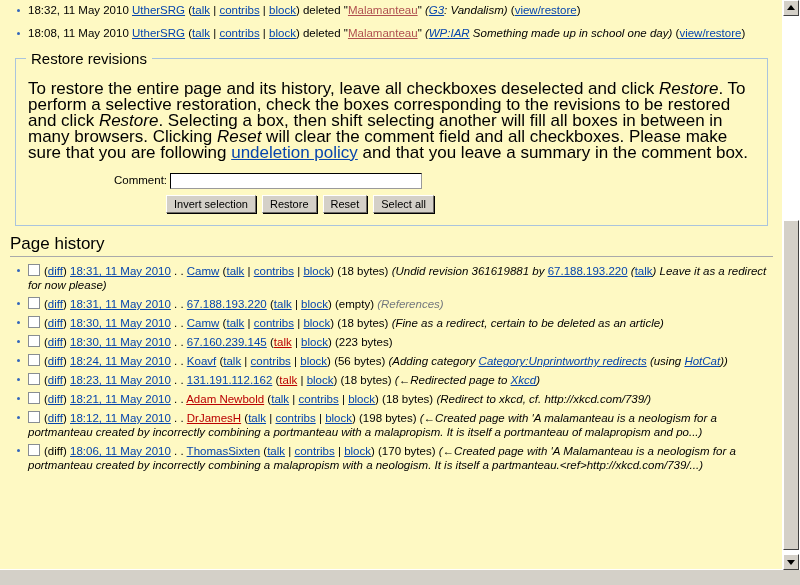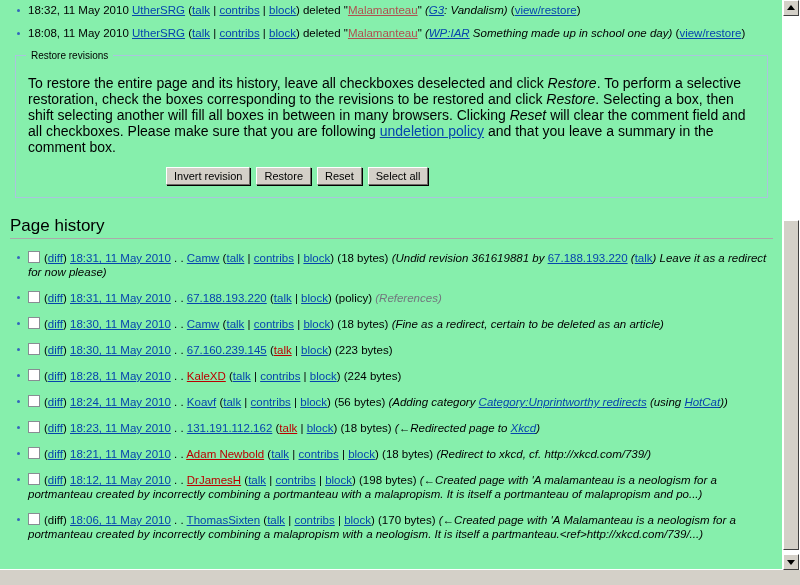--- a/index.html
+++ b/index.html
@@ -17,21 +17,21 @@
     position: relative;
   }
 
   
   #viewport {
     position: absolute;
     left: 0; top: 0;
     width: 783px;
     height: 585px;
     overflow: hidden;
-    background: #86efac;
+    background: #fef9c3;
   }
   #content {
     padding: 4px 10px 0 10px;
   }
 
   
   a { text-decoration: underline; }
   .lnk      { color: #0645ad; }
   .lnk-new  { color: #ba0000; }   
   .lnk-del  { color: #b05050; }   
@@ -61,27 +61,27 @@
   }
   .ital { font-style: italic; }
 
   
   fieldset.restore {
     border: 1px solid #aac4dd;
     margin: 6px 5px 0 5px;
     padding: 8px 10px 12px 10px;
   }
   fieldset.restore > legend {
-    font-size: 10px;
+    font-size: 15px;
     padding: 0 5px;
     color: #000;
   }
   .restore-text {
     line-height: 16px;
-    font-size: 14px;
+    font-size: 17px;
     margin: 6px 2px 12px 2px;
   }
   .comment-row {
     margin: 0 0 6px 0;
     padding-left: 88px;
   }
   .comment-row label {
     font-size: 11.5px;
   }
   input.comment-input {
@@ -111,36 +111,36 @@
     margin-right: 6px;
     height: 18px;
     cursor: pointer;
   }
 
   
   h2.pagehistory {
     font-family: "Liberation Sans", sans-serif;
     font-weight: normal;
     font-size: 17px;
-    margin: 18px 0 3px 0;
+    margin: 8px 0 3px 0;
     padding: 0 0 2px 0;
     border-bottom: 1px solid #aaaaaa;
     color: #000;
   }
 
   
   ul.histlist {
     list-style: none;
     margin: 7px 0 0 0;
     padding: 0;
   }
   ul.histlist > li {
     position: relative;
     padding: 0 0 0 18px;
-    margin: 12px 0 5px 0;
+    margin: 0 0 5px 0;
     line-height: 14px;
     font-size: 11.5px;
   }
   ul.histlist > li:before {
     content: "";
     position: absolute;
     left: 7px;
     top: 5px;
     width: 3px; height: 3px;
     background: #3366bb;
@@ -231,32 +231,35 @@
         <li>18:08, 11 May 2010 <a class="lnk" href="#">UtherSRG</a> (<a class="lnk" href="#">talk</a> | <a class="lnk" href="#">contribs</a> | <a class="lnk" href="#">block</a>) deleted "<a class="lnk-del" href="#">Malamanteau</a>" <span class="ital">(<a class="lnk" href="#">WP:IAR</a> <span>Something made up in school one day</span>)</span> <span>(<a class="lnk" href="#">view/restore</a>)</span></li>
       </ul>
 
     <fieldset class="restore">
       <legend>Restore revisions</legend>
 
       <div class="restore-text">
         <span>To restore the entire page and its history, leave all checkboxes deselected and click </span><i>Restore</i><span>. To perform a selective restoration, check the boxes corresponding to the revisions to be restored and click </span><i>Restore</i><span>. Selecting a box, then shift selecting another will fill all boxes in between in many browsers. Clicking </span><i>Reset</i><span> will clear the comment field and all checkboxes. Please make sure that you are following </span><a href="#" class="lnk">undeletion policy</a><span> and that you leave a summary in the comment box.</span>
       </div>
 
-
-      <div class="btn-row" id="btn-row"><button class="winbtn">Invert revision</button><button class="winbtn">Restore</button><button class="winbtn">Reset</button><button class="winbtn">Select all</button></div>
+      <div class="comment-row">
+        <label>Comment:</label>
+        <input type="text" class="comment-input" value="" style="">
+      </div>
+
+      <div class="btn-row" id="btn-row"><button class="winbtn">Invert selection</button><button class="winbtn">Restore</button><button class="winbtn">Reset</button><button class="winbtn">Select all</button></div>
     </fieldset>
 
     <h2 class="pagehistory">Page history</h2>
 
     <ul class="histlist" id="hist-list">
         <li><span class="hcheck"></span>(<a class="lnk" href="#">diff</a>) <a class="lnk" href="#">18:31, 11 May 2010</a> . . <a class="lnk" href="#">Camw</a> (<a class="lnk" href="#">talk</a> | <a class="lnk" href="#">contribs</a> | <a class="lnk" href="#">block</a>) <span>(18 bytes)</span> <span><span class="comment-ital">(Undid revision 361619881 by </span><a class="lnk" href="#">67.188.193.220</a><span class="comment-ital"> (</span><a class="lnk" href="#">talk</a><span class="comment-ital">) Leave it as a redirect for now please)</span></span></li>
-        <li><span class="hcheck"></span>(<a class="lnk" href="#">diff</a>) <a class="lnk" href="#">18:31, 11 May 2010</a> . . <a class="lnk" href="#">67.188.193.220</a> (<a class="lnk" href="#">talk</a> | <a class="lnk" href="#">block</a>) <span>(policy)</span> <span><span class="comment-grey">(References)</span></span></li>
+        <li><span class="hcheck"></span>(<a class="lnk" href="#">diff</a>) <a class="lnk" href="#">18:31, 11 May 2010</a> . . <a class="lnk" href="#">67.188.193.220</a> (<a class="lnk" href="#">talk</a> | <a class="lnk" href="#">block</a>) <span>(empty)</span> <span><span class="comment-grey">(References)</span></span></li>
         <li><span class="hcheck"></span>(<a class="lnk" href="#">diff</a>) <a class="lnk" href="#">18:30, 11 May 2010</a> . . <a class="lnk" href="#">Camw</a> (<a class="lnk" href="#">talk</a> | <a class="lnk" href="#">contribs</a> | <a class="lnk" href="#">block</a>) <span>(18 bytes)</span> <span><span class="comment-ital">(Fine as a redirect, certain to be deleted as an article)</span></span></li>
         <li><span class="hcheck"></span>(<a class="lnk" href="#">diff</a>) <a class="lnk" href="#">18:30, 11 May 2010</a> . . <a class="lnk" href="#">67.160.239.145</a> (<a class="lnk-new" href="#">talk</a> | <a class="lnk" href="#">block</a>) <span>(223 bytes)</span></li>
-        <li><span class="hcheck"></span>(<a class="lnk" href="#">diff</a>) <a class="lnk" href="#">18:28, 11 May 2010</a> . . <a class="lnk-new" href="#">KaleXD</a> (<a class="lnk" href="#">talk</a> | <a class="lnk" href="#">contribs</a> | <a class="lnk" href="#">block</a>) <span>(224 bytes)</span></li>
         <li><span class="hcheck"></span>(<a class="lnk" href="#">diff</a>) <a class="lnk" href="#">18:24, 11 May 2010</a> . . <a class="lnk" href="#">Koavf</a> (<a class="lnk" href="#">talk</a> | <a class="lnk" href="#">contribs</a> | <a class="lnk" href="#">block</a>) <span>(56 bytes)</span> <span><span class="comment-ital">(Adding category </span><a class="lnk comment-ital" href="#">Category:Unprintworthy redirects</a><span class="comment-ital"> (using </span><a class="lnk comment-ital" href="#">HotCat</a><span class="comment-ital">))</span></span></li>
         <li><span class="hcheck"></span>(<a class="lnk" href="#">diff</a>) <a class="lnk" href="#">18:23, 11 May 2010</a> . . <a class="lnk" href="#">131.191.112.162</a> (<a class="lnk-new" href="#">talk</a> | <a class="lnk" href="#">block</a>) <span>(18 bytes)</span> <span><span class="comment-ital">(←Redirected page to </span><a class="lnk comment-ital" href="#">Xkcd</a><span class="comment-ital">)</span></span></li>
         <li><span class="hcheck"></span>(<a class="lnk" href="#">diff</a>) <a class="lnk" href="#">18:21, 11 May 2010</a> . . <a class="lnk-new" href="#">Adam Newbold</a> (<a class="lnk" href="#">talk</a> | <a class="lnk" href="#">contribs</a> | <a class="lnk" href="#">block</a>) <span>(18 bytes)</span> <span><span class="comment-ital">(Redirect to xkcd, cf. http://xkcd.com/739/)</span></span></li>
         <li><span class="hcheck"></span>(<a class="lnk" href="#">diff</a>) <a class="lnk" href="#">18:12, 11 May 2010</a> . . <a class="lnk-new" href="#">DrJamesH</a> (<a class="lnk" href="#">talk</a> | <a class="lnk" href="#">contribs</a> | <a class="lnk" href="#">block</a>) <span>(198 bytes)</span> <span><span class="comment-ital">(←Created page with 'A malamanteau is a neologism for a portmanteau created by incorrectly combining a portmanteau with a malapropism. It is itself a portmanteau of malapropism and po...)</span></span></li>
         <li><span class="hcheck"></span>(<span class="plain">diff</span>) <a class="lnk" href="#">18:06, 11 May 2010</a> . . <a class="lnk" href="#">ThomasSixten</a> (<a class="lnk" href="#">talk</a> | <a class="lnk" href="#">contribs</a> | <a class="lnk" href="#">block</a>) <span>(170 bytes)</span> <span><span class="comment-ital">(←Created page with 'A Malamanteau is a neologism for a portmanteau created by incorrectly combining a malapropism with a neologism. It is itself a partmanteau.&lt;ref&gt;http://xkcd.com/739/...)</span></span></li>
       </ul>
 
   </div>
 </div>
 

